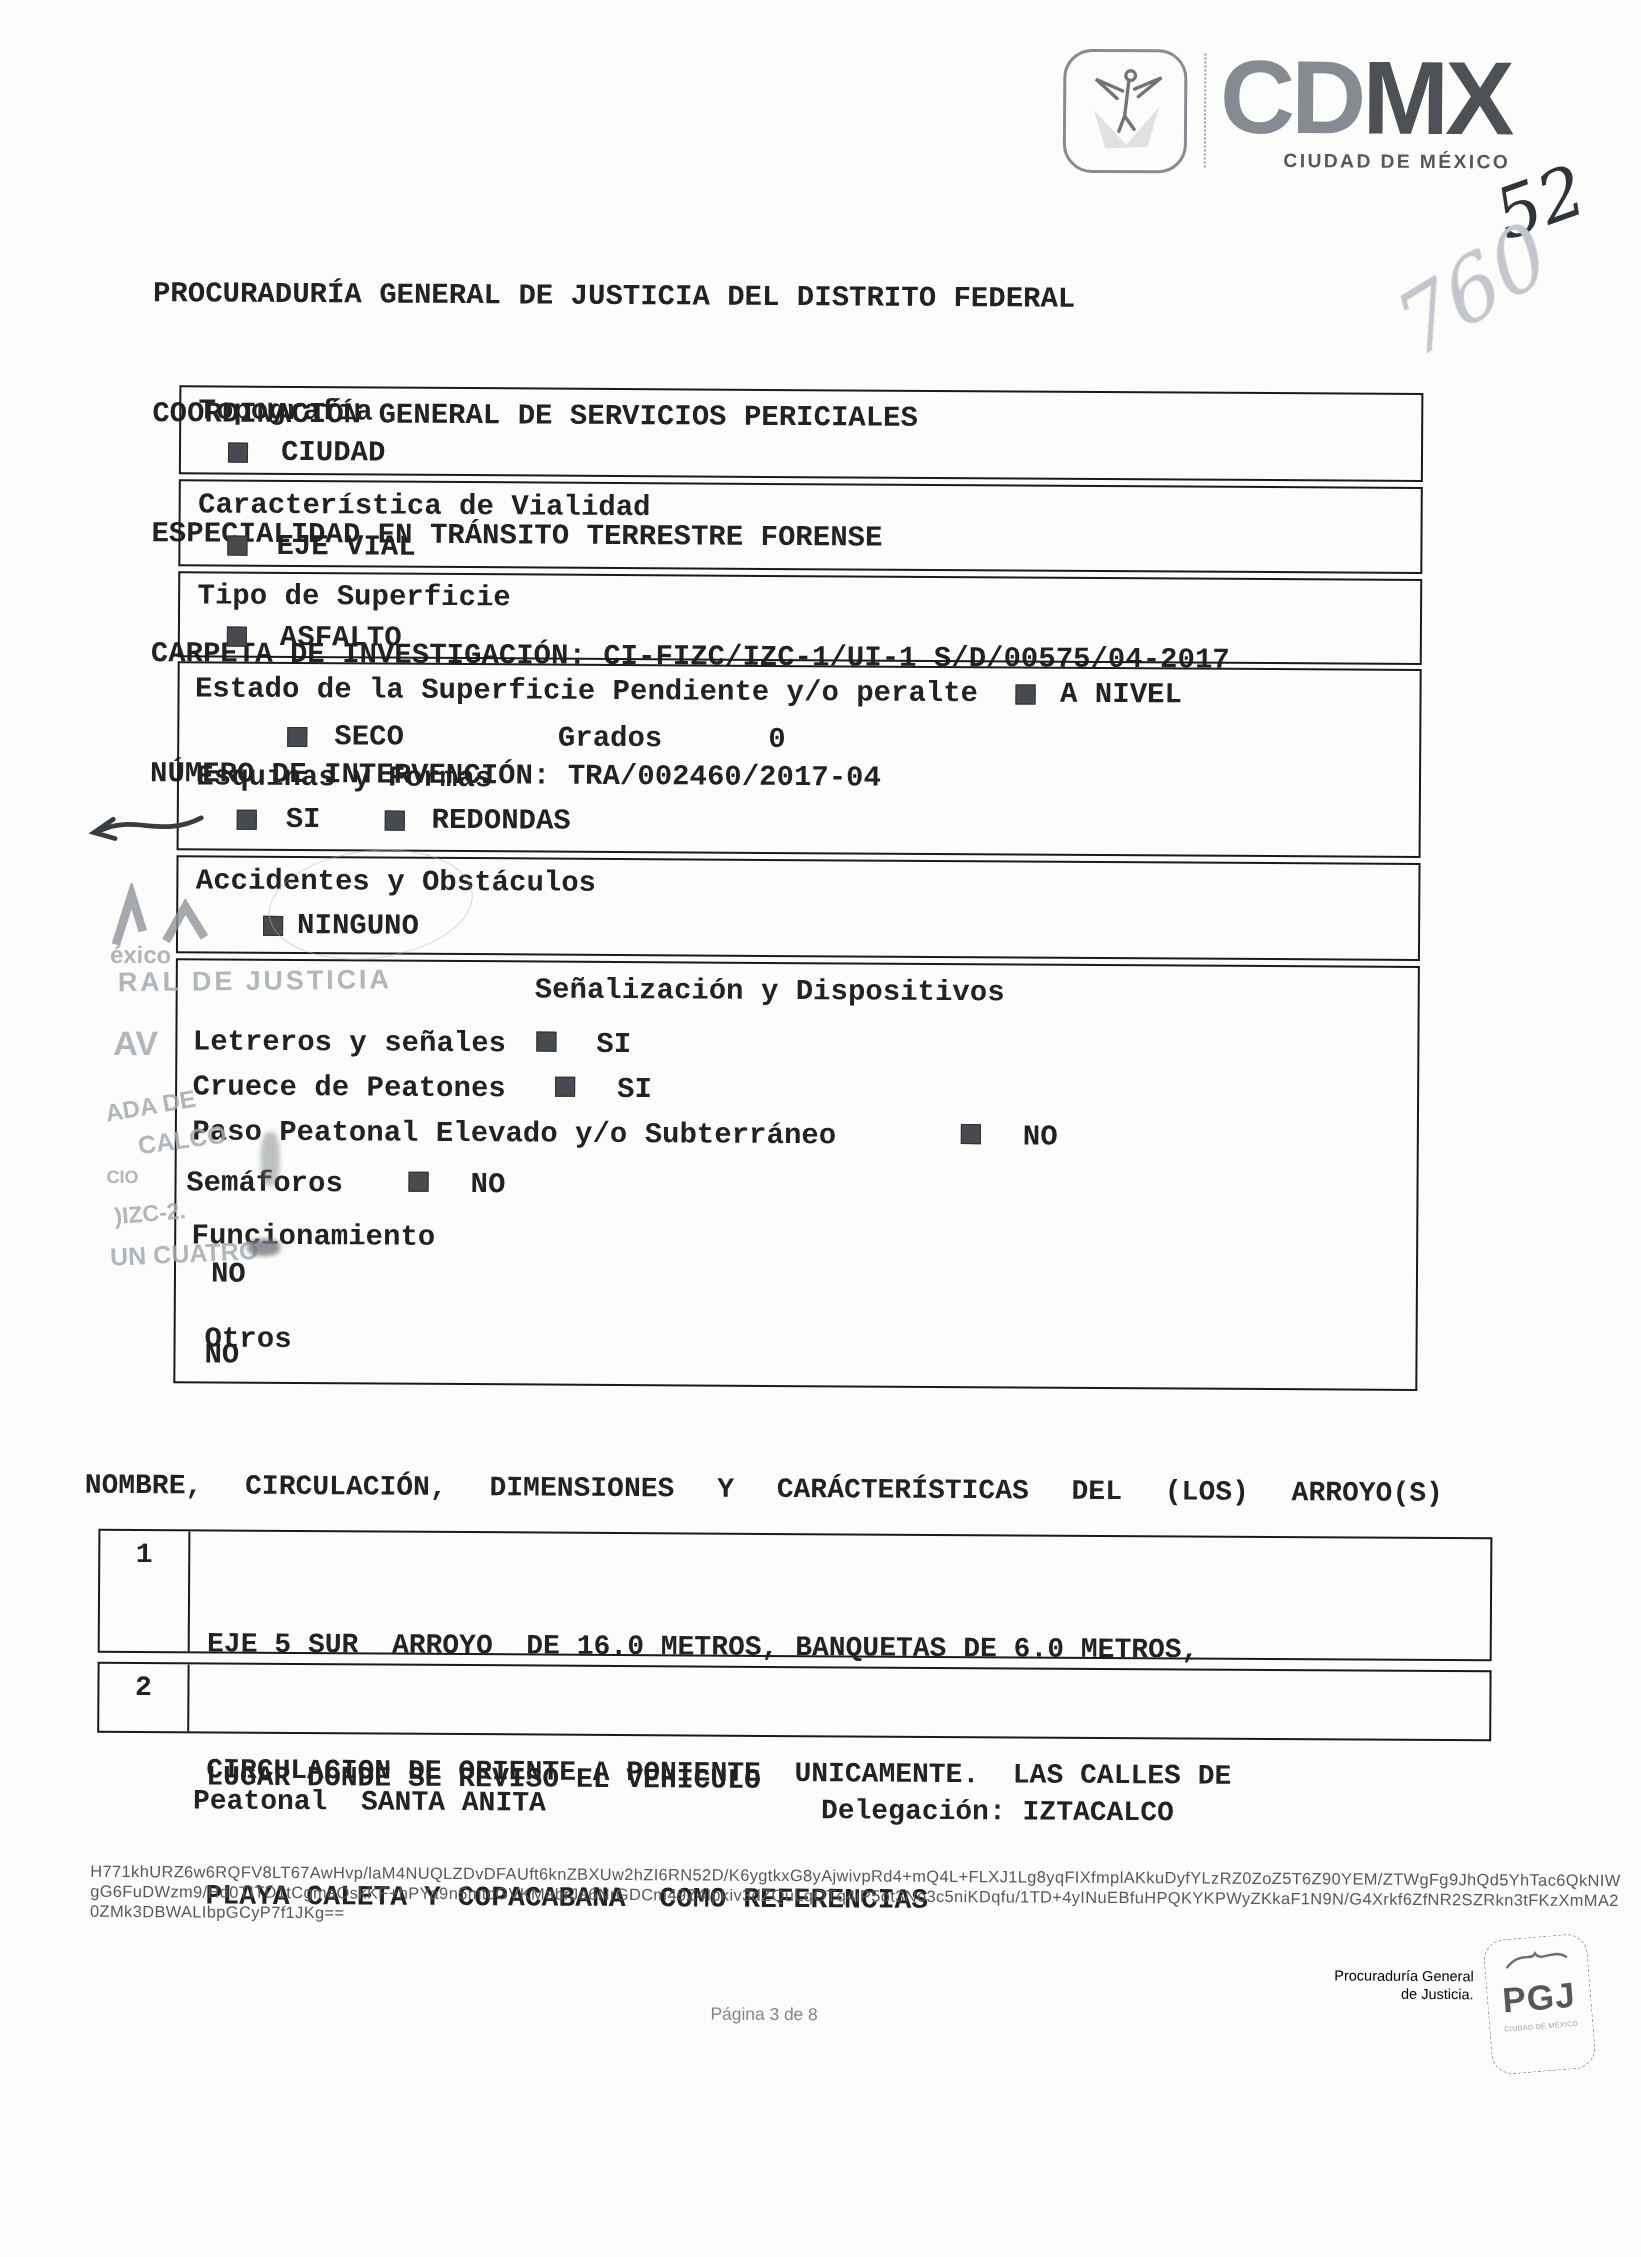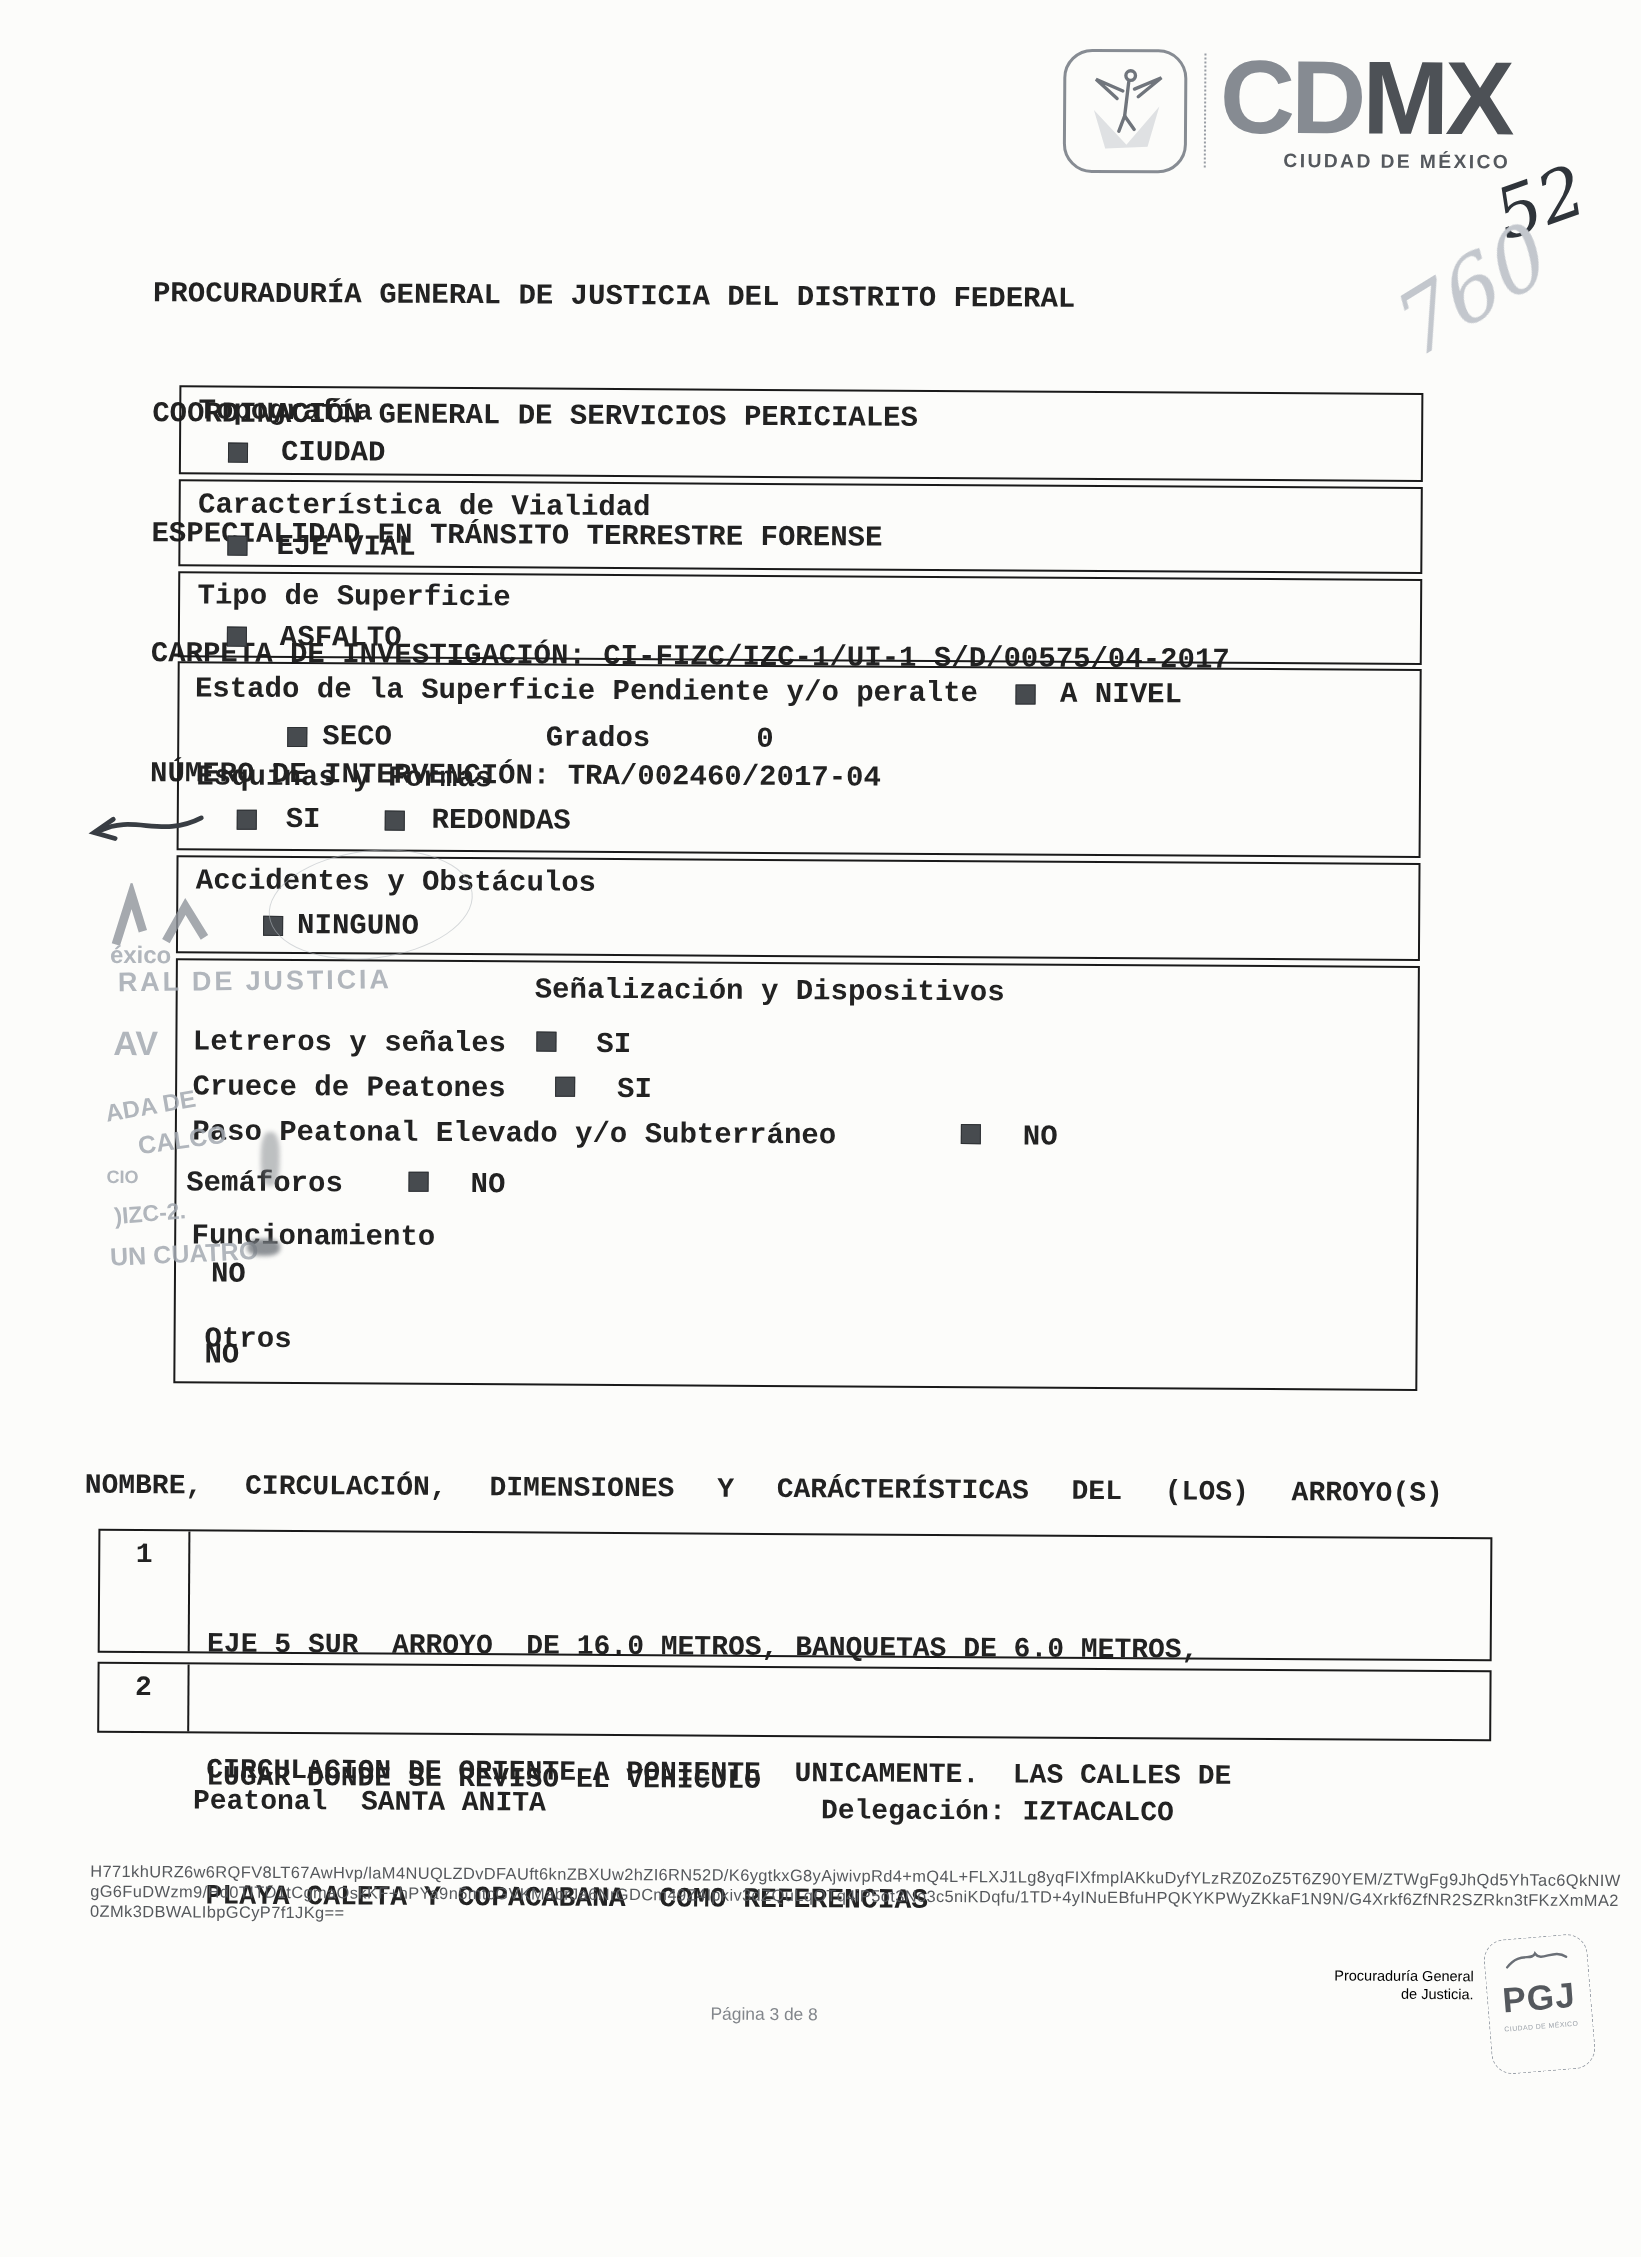--- a/index.html
+++ b/index.html
@@ -139,21 +139,21 @@
     <div class="sec s4">
       <div class="row" style="left:15.4px; top:8.7px;">
         <span>Estado de la Superficie</span>
         <span> </span>
         <span>Pendiente y/o peralte</span>
         <span class="cb" style="margin-left:37px;"></span>
         <span style="margin-left:25px;">A NIVEL</span>
       </div>
       <div class="row" style="left:108px; top:56px;">
         <span class="cb"></span>
-        <span style="margin-left:15px;">SECO</span>
+        <span style="margin-left:27px;">SECO</span>
         <span style="margin-left:154px;">Grados</span>
         <span style="margin-left:106px;">0</span>
       </div>
       <div class="sec-title" style="top:97px;">Esquinas y Formas</div>
       <div class="row" style="left:58px; top:139px;">
         <span class="cb"></span>
         <span style="margin-left:29px;">SI</span>
         <span class="cb" style="margin-left:64px;"></span>
         <span style="margin-left:27px;">REDONDAS</span>
       </div>

